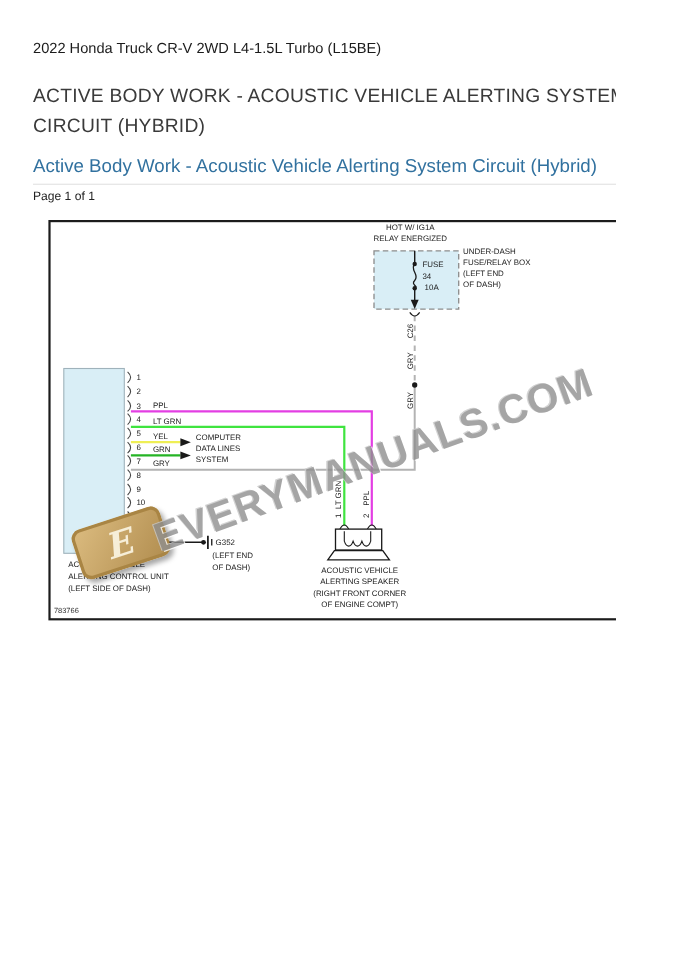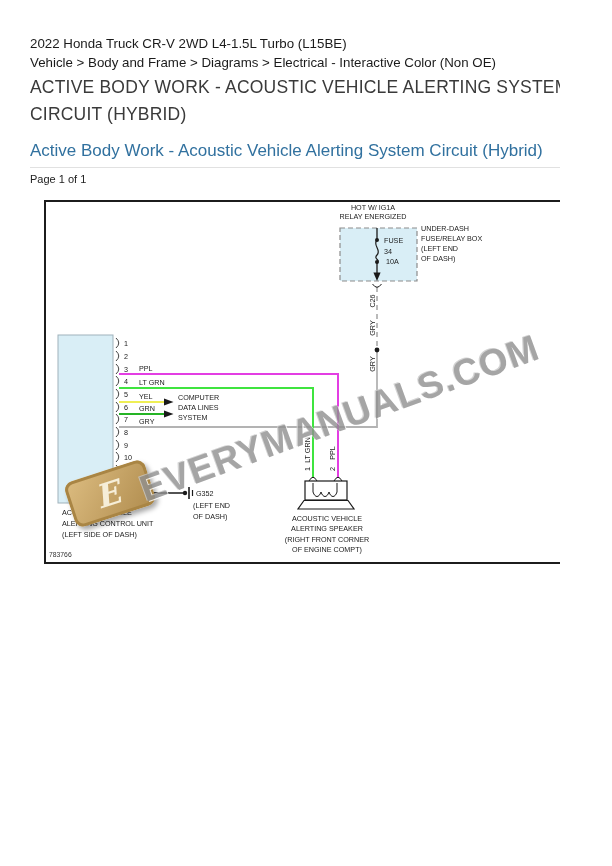--- a/index.html
+++ b/index.html
@@ -33,21 +33,20 @@
       display:flex;align-items:center;justify-content:center;pointer-events:none;}
   .wm-logo span{font-size:32px;font-weight:700;color:#f6eed8;transform:skewX(-14deg);
       font-family:"DejaVu Serif",serif;}
 </style>
 </head>
 <body>
 
 <div class="page">
 
   <div class="doc-title">2022 Honda Truck CR-V 2WD L4-1.5L Turbo (L15BE)</div>
-  <div class="breadcrumb">Vehicle &gt; Body and Frame &gt; Diagrams &gt; Electrical - Interactive Color (Non OE)</div>
   <div class="h1">ACTIVE BODY WORK - ACOUSTIC VEHICLE ALERTING SYSTEM CIRCUIT (HYBRID)</div>
   <a class="h2-link">Active Body Work - Acoustic Vehicle Alerting System Circuit (Hybrid)</a>
   <div class="rule"></div>
   <div class="page-indicator">Page 1 of 1</div>
 
   <div class="frame">
     <svg viewBox="0 0 522 360" width="522" height="360">
 
       <g>
         <path d="M331,85 V148" stroke="#b3b3b3" stroke-width="1.8" stroke-dasharray="5,4" fill="none"></path>

